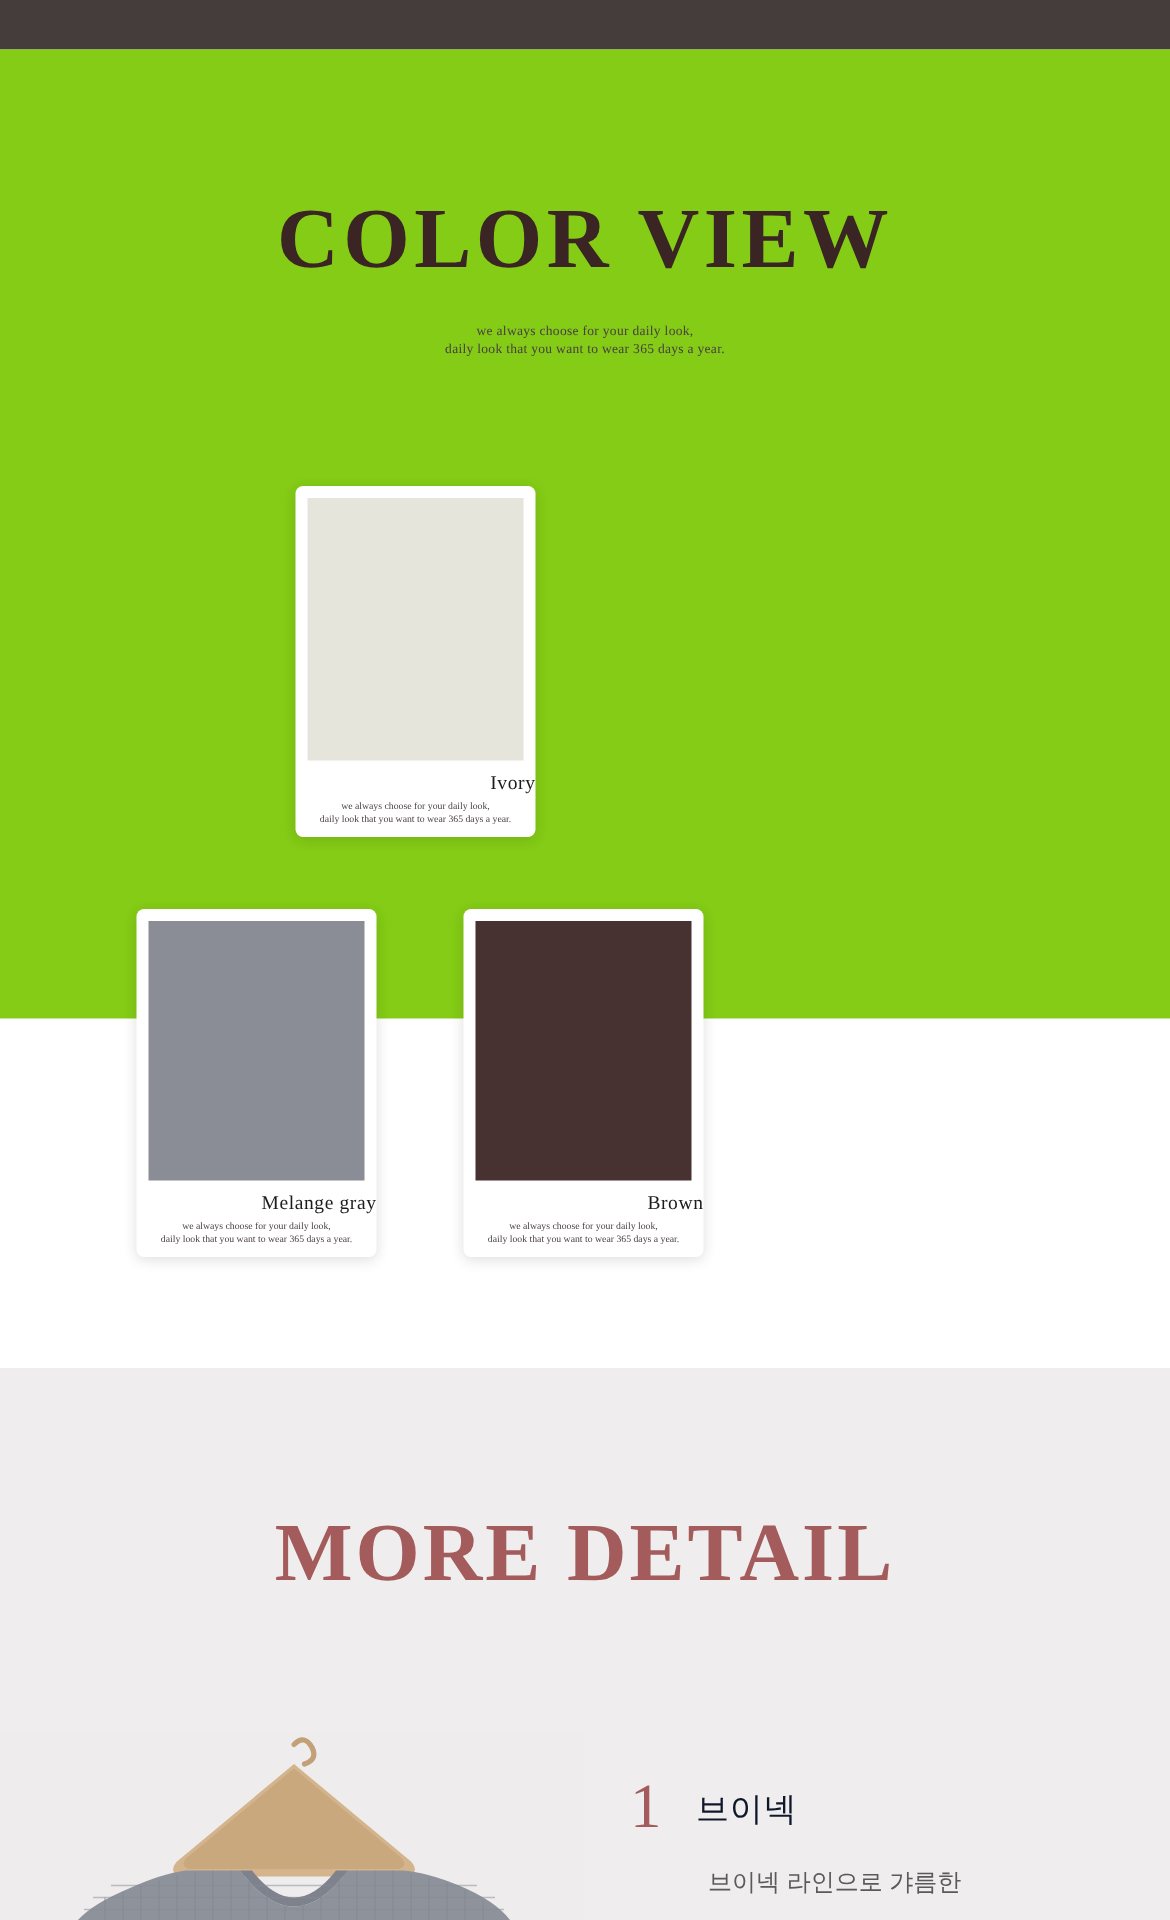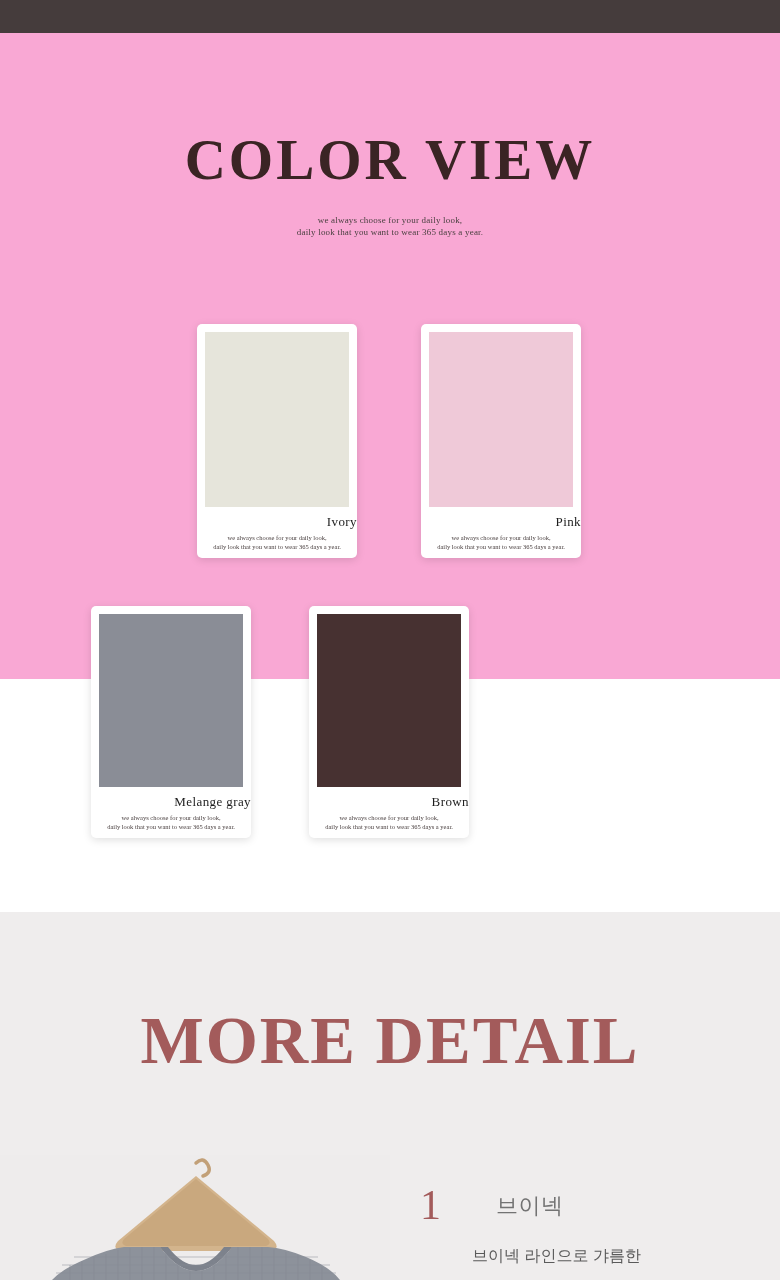--- a/index.html
+++ b/index.html
@@ -13,21 +13,21 @@
 
   
   .topbar {
     position:absolute; left:0; top:0; width:780px; height:33px;
     background:#453c3c;
   }
 
   
   .color-section {
     position:absolute; left:0; top:33px; width:780px; height:646px;
-    background:#f9a8d4;
+    background:#84cc16;
   }
   .cv-title {
     position:absolute; left:0; top:98px; width:780px;
     text-align:center;
     font-family:"Liberation Serif", serif;
     font-size:57px;
     letter-spacing:3px;
     color:#3a2424;
     line-height:1;
     white-space:nowrap;
@@ -87,21 +87,21 @@
 
   
   .detail-section {
     position:absolute; left:0; top:912px; width:780px; height:368px;
     background:#efeded;
   }
   .md-title {
     position:absolute; left:0; top:95px; width:780px;
     text-align:center;
     font-family:"Liberation Serif", serif;
-    font-size:67px;
+    font-size:55px;
     letter-spacing:2px;
     color:#a35b5b;
     line-height:1;
     white-space:nowrap;
   }
 
   
   .photo {
     position:absolute; left:0; top:243px; width:390px; height:125px;
     background:#eeecec;
@@ -111,24 +111,24 @@
 
   
   .feat-num {
     position:absolute; left:420px; top:272px;
     font-family:"Liberation Serif", serif;
     font-size:42px;
     color:#a35b5b;
     line-height:1;
   }
   .feat-head {
-    position:absolute; left:496px; top:283px;
+    position:absolute; left:464px; top:283px;
     font-family:"Liberation Sans", sans-serif;
     font-size:22px;
-    color:#737373;
+    color:#0f172a;
     letter-spacing:0.5px;
     line-height:1;
   }
   .feat-body {
     position:absolute; left:472px; top:330px; width:300px;
     font-family:"Liberation Sans", sans-serif;
     font-size:16px;
     line-height:27px;
     color:#5a5a5a;
   }
@@ -151,28 +151,20 @@
 
     <div class="card card-r1" id="card-ivory">
       <div class="swatch" style="background:#E6E5DB"></div>
       <div class="card-name">Ivory</div>
       <div class="card-desc">
         <div>we always choose for your daily look,</div>
         <div>daily look that you want to wear 365 days a year.</div>
       </div>
     </div>
 
-    <div class="card card-r1" id="card-pink">
-      <div class="swatch" style="background:#EFC9D8"></div>
-      <div class="card-name">Pink</div>
-      <div class="card-desc">
-        <div>we always choose for your daily look,</div>
-        <div>daily look that you want to wear 365 days a year.</div>
-      </div>
-    </div>
 
     <div class="card card-r2" id="card-brown">
       <div class="swatch" style="background:#473131"></div>
       <div class="card-name">Brown</div>
       <div class="card-desc">
         <div>we always choose for your daily look,</div>
         <div>daily look that you want to wear 365 days a year.</div>
       </div>
     </div>
 

